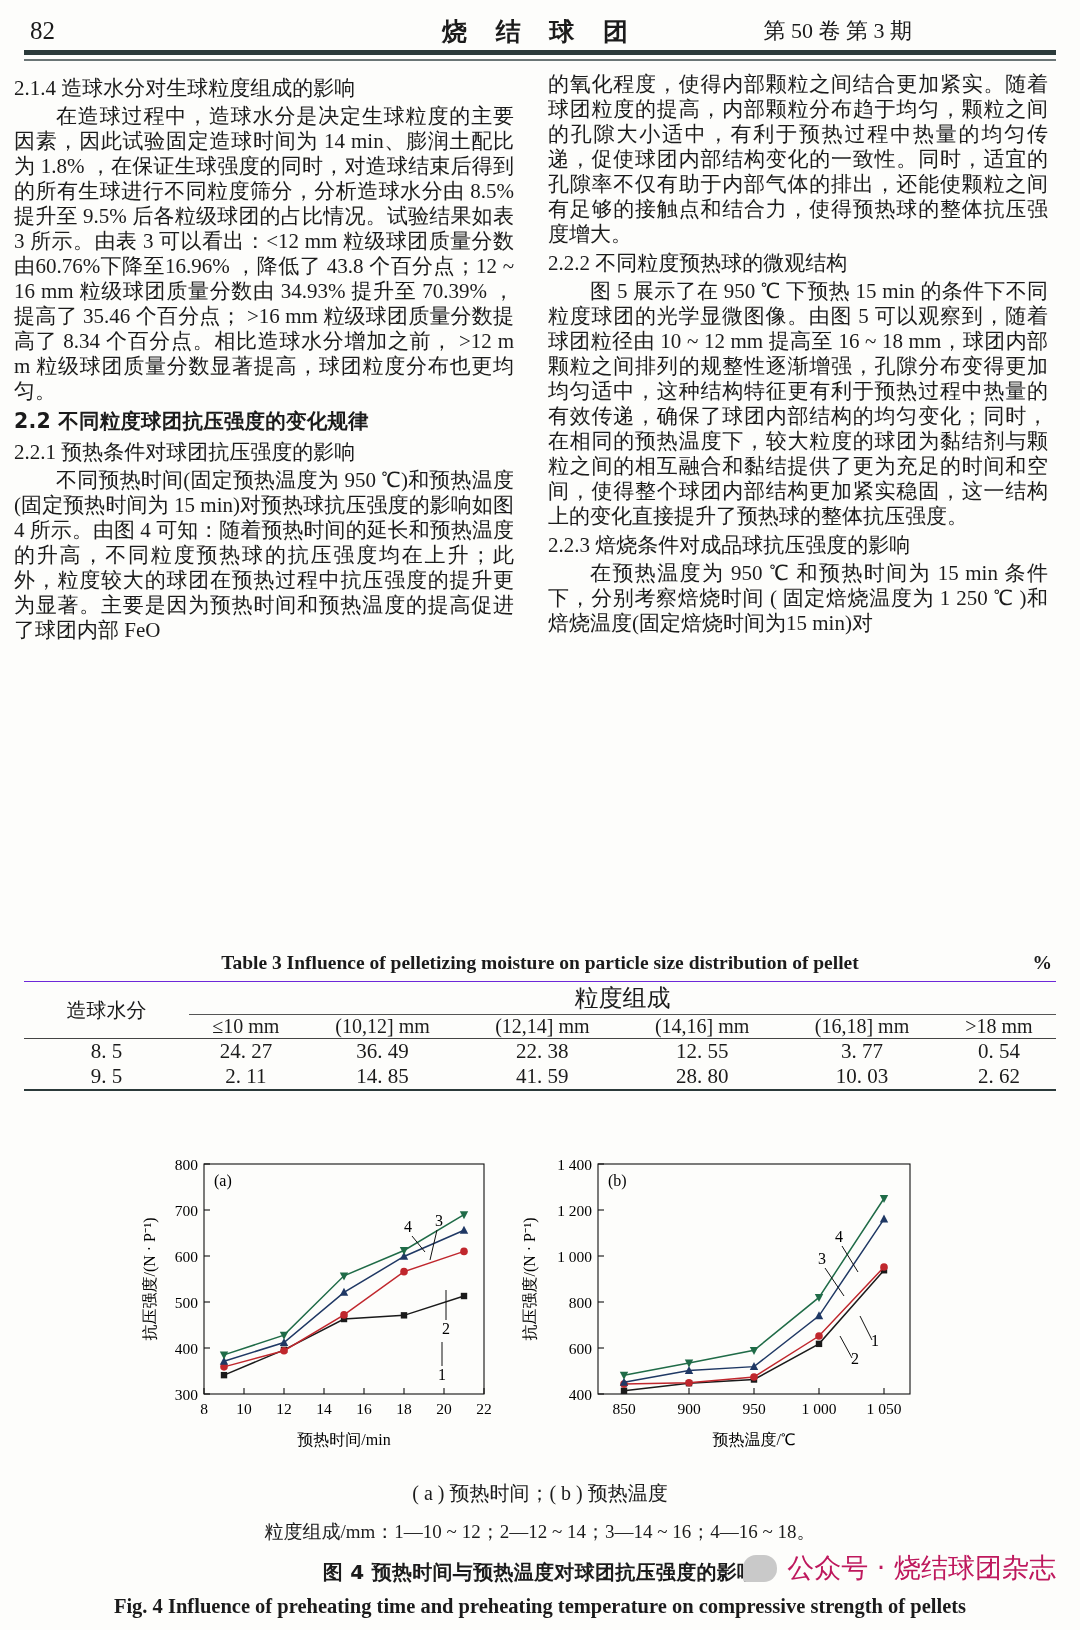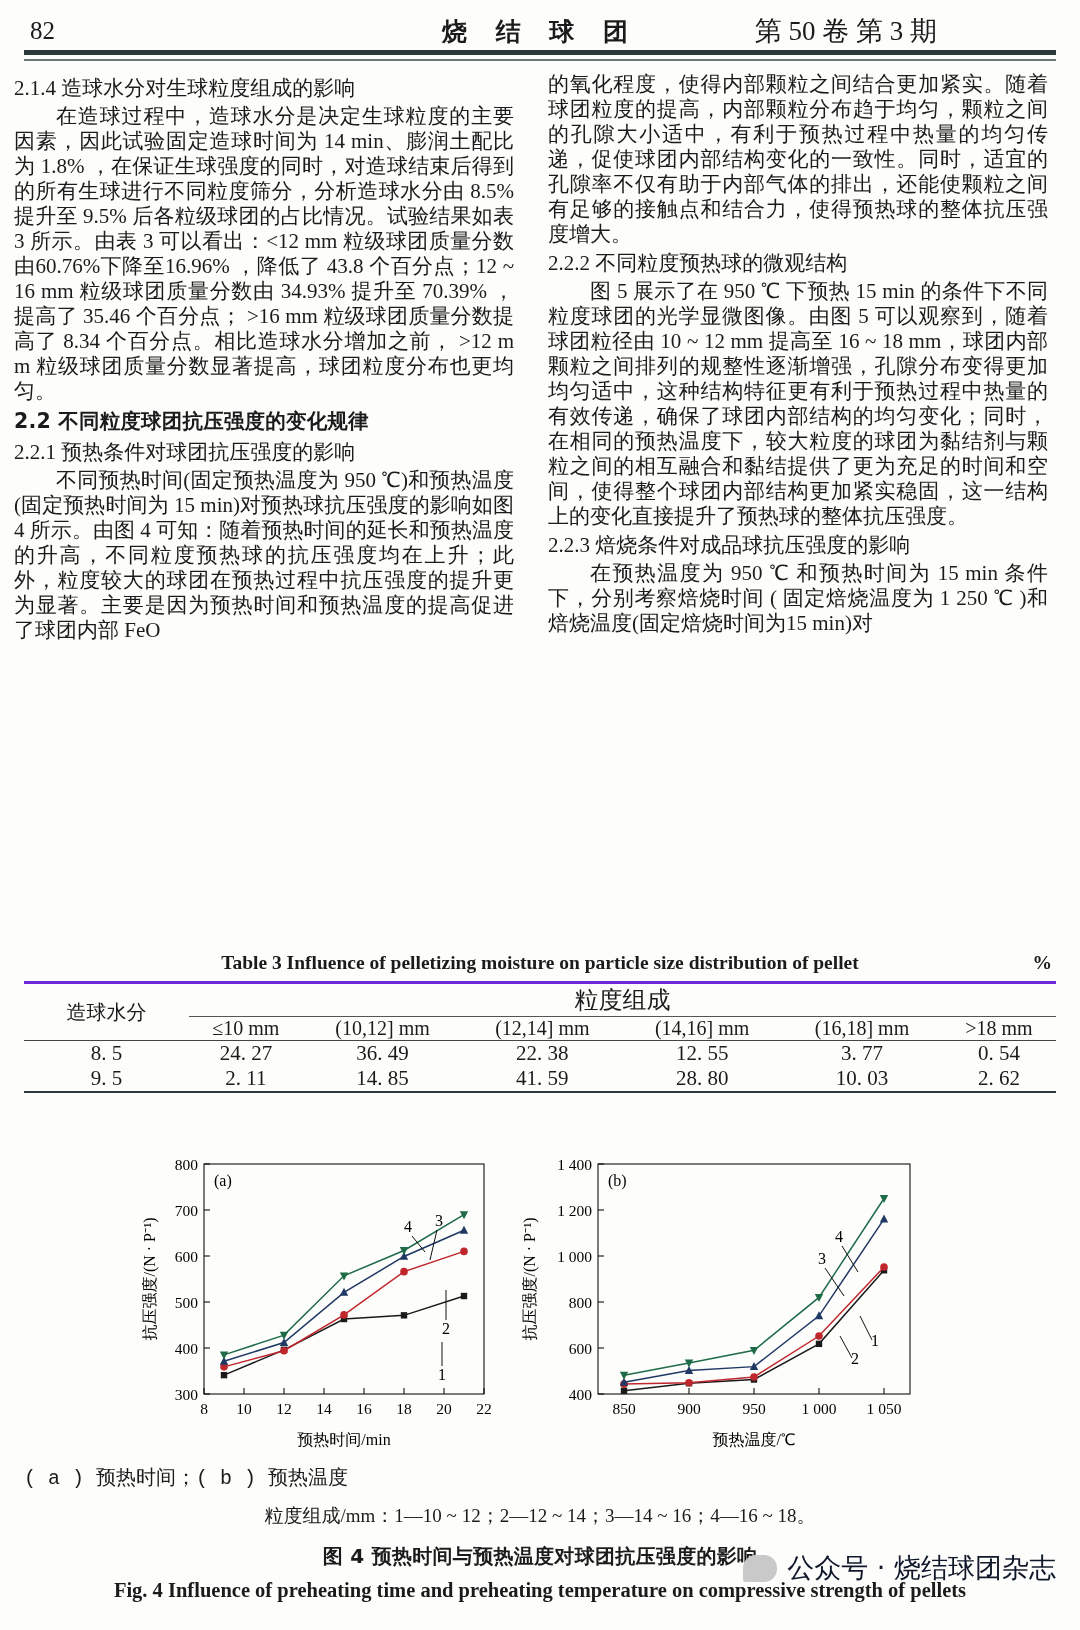--- a/index.html
+++ b/index.html
@@ -14,21 +14,21 @@
   .page { position:relative; width:1080px; height:1630px; }
 
   
   .runhead {
     position:absolute; left:0; top:8px; width:964px; height:46px;
     display:flex; align-items:center;
   }
   .rh-page { position:absolute; left:30px; font-size:25px; font-family:"Liberation Serif",serif; }
   .rh-title { position:absolute; left:0; width:1080px; text-align:center;
               font-size:25px; letter-spacing:10px; font-family:"DejaVu Sans",sans-serif; font-weight:600;}
-  .rh-vol { position:absolute; right:27px; font-size:27px; }
+  .rh-vol { position:absolute; right:52px; font-size:22px; }
   .rule-thick { position:absolute; left:24px; top:50px; width:1032px; height:5px; background:#2b3a3a; }
   .rule-thin  { position:absolute; left:24px; top:59px; width:1032px; height:2px; background:#6a7575; }
 
   
   .col { position:absolute; top:72px; width:500px; }
   .col-left  { left:14px; }
   .col-right { left:548px; }
 
   .hd   { font-family:"DejaVu Sans", sans-serif; font-weight:700; font-size:20.5px; margin:3px 0 3px 0; letter-spacing:0.2px;}
   .hd3  { font-family:"Liberation Serif", serif; font-weight:400; font-size:21px; margin:2px 0 2px 0; }
@@ -37,45 +37,45 @@
   .para.noind { text-indent:0; }
 
   
   .tblwrap { position:absolute; left:24px; top:952px; width:1032px; }
   .tcap-cn { text-align:center; font-family:"DejaVu Sans",sans-serif; font-weight:700;
              font-size:19.5px; letter-spacing:0.4px; margin-bottom:8px;}
   .tcap-en { text-align:center; font-weight:700; font-size:19.5px; position:relative; margin-bottom:7px;}
   .tcap-en .pct { position:absolute; right:4px; top:0; font-weight:700; }
   table.t3 { border-collapse:collapse; width:1032px; font-size:20px; }
   table.t3 td, table.t3 th { font-weight:400; padding:0; text-align:center; }
-  .tl-top    { border-top:3px solid #6d28d9; }
+  .tl-top    { border-top:1px solid #6d28d9; }
   .tl-thin   { border-top:1.6px solid #444; }
   .tl-bot    { border-bottom:2.6px solid #2b3a3a; }
   .hdr-group { font-size:24px; padding:7px 0 6px 0; }
   .sub-line  { border-bottom:1.4px solid #555; }
   .unitcell  { font-size:20px; padding:9px 0 9px 0; }
   .rowcell   { font-size:21px; padding:11px 0 10px 0; }
   .moist-lab { font-size:20px; font-family:"DejaVu Sans",sans-serif; }
 
   
   .figwrap { position:absolute; left:24px; top:1150px; width:1032px; }
   .charts  { position:relative; height:300px; }
   .chart   { position:absolute; top:0; }
   .chart-a { left:118px; }
   .chart-b { left:498px; }
 
-  .fig-sub  { font-size:20px; margin-top:14px; font-family:Liberation Mono, monospace;}
+  .fig-sub  { text-align:center; font-size:20px; margin-top:30px; font-family:Liberation Serif, serif;}
   .fig-key  { text-align:center; font-size:19px; margin-top:12px; }
   .fig-cn   { text-align:center; font-family:"DejaVu Sans",sans-serif; font-weight:700;
               font-size:20px; margin-top:14px; letter-spacing:0.3px;}
   .fig-en   { text-align:center; font-weight:700; font-size:20.5px; margin-top:9px;}
 
   
   .wm { position:absolute; right:24px; bottom:44px; display:flex; align-items:center;
-        gap:10px; color:#0f172a; font-size:27px; font-family:"DejaVu Sans",sans-serif;
+        gap:10px; color:#be185d; font-size:27px; font-family:"DejaVu Sans",sans-serif;
         pointer-events:none; white-space:nowrap;}
   .wm-bubble { width:34px; height:27px; background:#c9c9c9; border-radius:13px 13px 13px 3px; }
 
   svg text { font-family:"Liberation Serif", serif; }
 </style>
 </head>
 <body>
 
 <div class="page">
 

